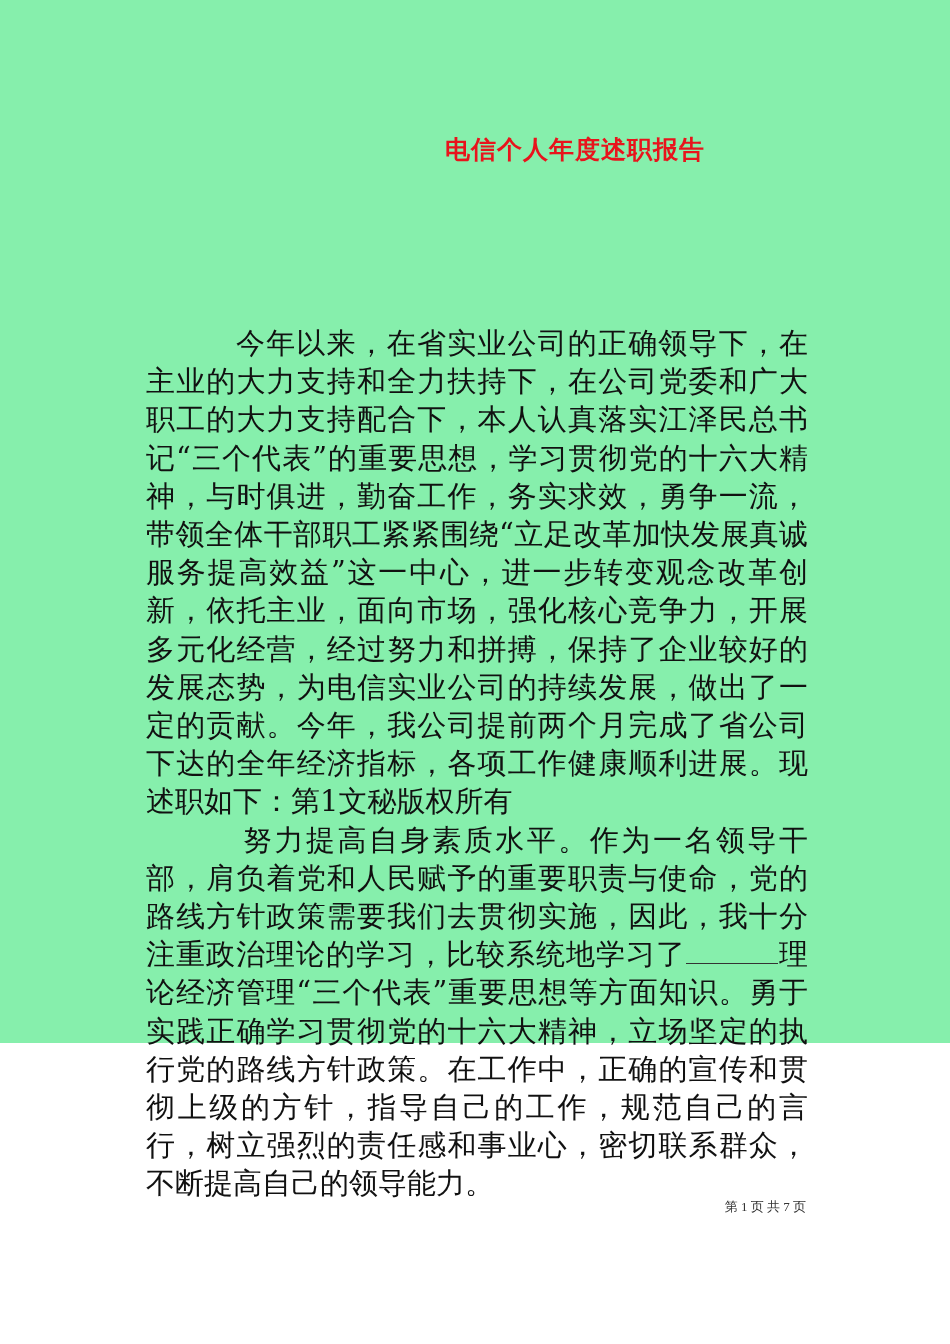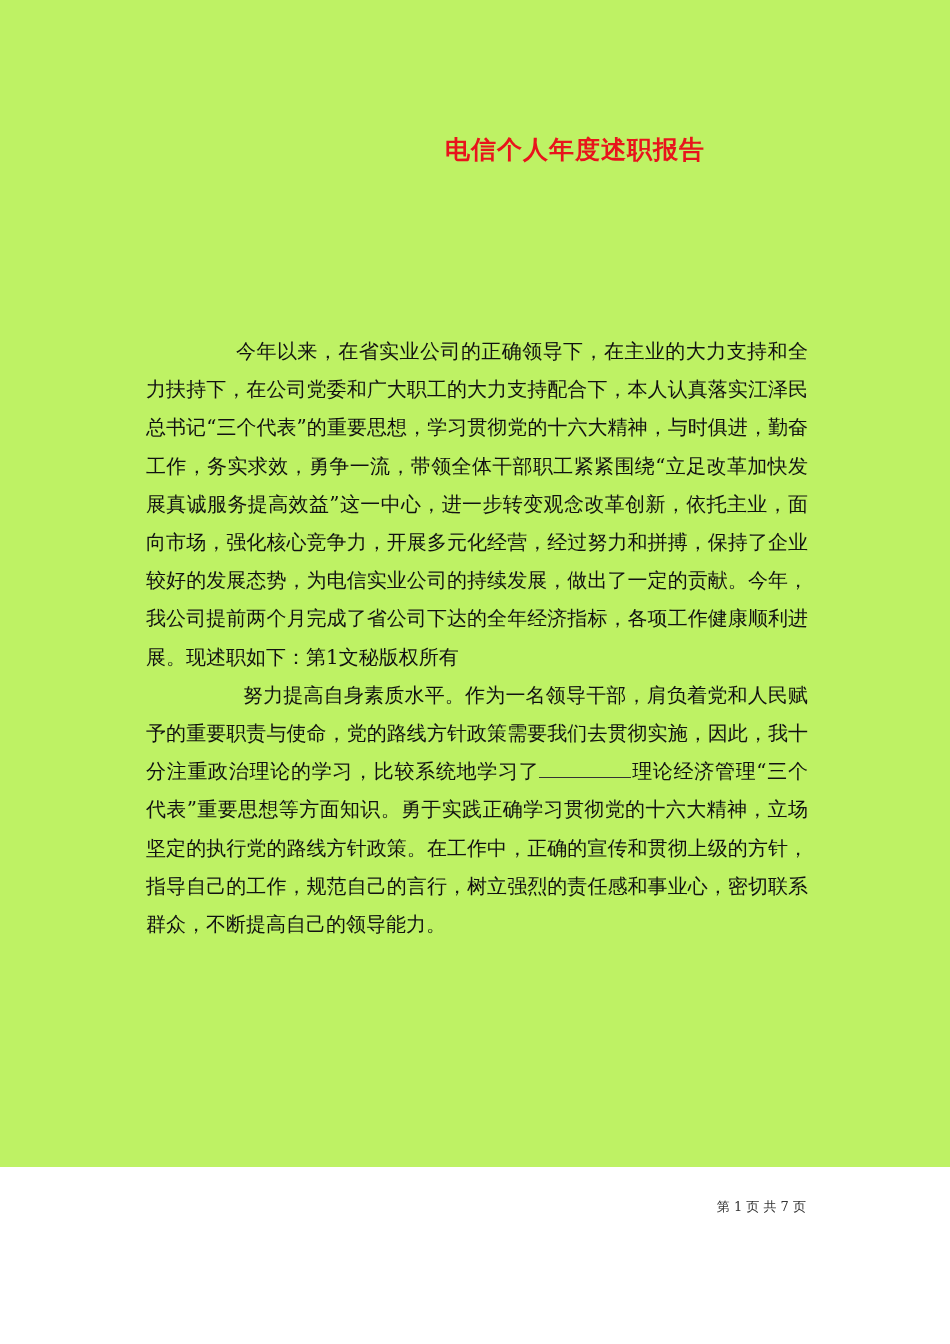--- a/index.html
+++ b/index.html
@@ -11,41 +11,41 @@
       width: 950px;
       height: 1344px;
       position: relative;
       overflow: hidden;
       font-family: "DejaVu Serif", "Liberation Serif", serif;
       color: #111111;
     }
     .page {
       position: absolute;
       left: 0; top: 0;
-      width: 950px; height: 1167px;
-      background: #bef264;
+      width: 950px; height: 1043px;
+      background: #86efac;
     }
     .title {
       position: absolute;
       left: 0;
       width: 1150px;
       top: 132px;
       text-align: center;
       font-size: 25px;
       font-weight: bold;
       color: #e8141c;
       letter-spacing: 1px;
       line-height: 36px;
     }
     .body-text {
       position: absolute;
       left: 146px;
-      top: 332px;
+      top: 324px;
       width: 662px;
-      font-size: 20px;
+      font-size: 29px;
       line-height: 38.2px;
       text-align: justify;
       color: #111111;
     }
     .para {
       margin: 0;
       text-indent: 90px;
     }
     .para.p2 { text-indent: 97px; }
     .para.p3 { text-indent: 97px; }
@@ -56,20 +56,21 @@
       height: 16px;
       vertical-align: baseline;
     }
     .footer {
       position: absolute;
       right: 144px;
       top: 1198px;
       font-size: 13px;
       color: #333333;
       line-height: 18px;
+      font-family: Liberation Serif, serif;
     }
   </style>
 </head>
 <body>
 
 <div class="page">
   <div class="title">电信个人年度述职报告</div>
 
   <div class="body-text">
     <p class="para p1">今年以来，在省实业公司的正确领导下，在主业的大力支持和全力扶持下，在公司党委和广大职工的大力支持配合下，本人认真落实江泽民总书记“三个代表”的重要思想，学习贯彻党的十六大精神，与时俱进，勤奋工作，务实求效，勇争一流，带领全体干部职工紧紧围绕“立足改革加快发展真诚服务提高效益”这一中心，进一步转变观念改革创新，依托主业，面向市场，强化核心竞争力，开展多元化经营，经过努力和拼搏，保持了企业较好的发展态势，为电信实业公司的持续发展，做出了一定的贡献。今年，我公司提前两个月完成了省公司下达的全年经济指标，各项工作健康顺利进展。现述职如下：第1文秘版权所有</p>

